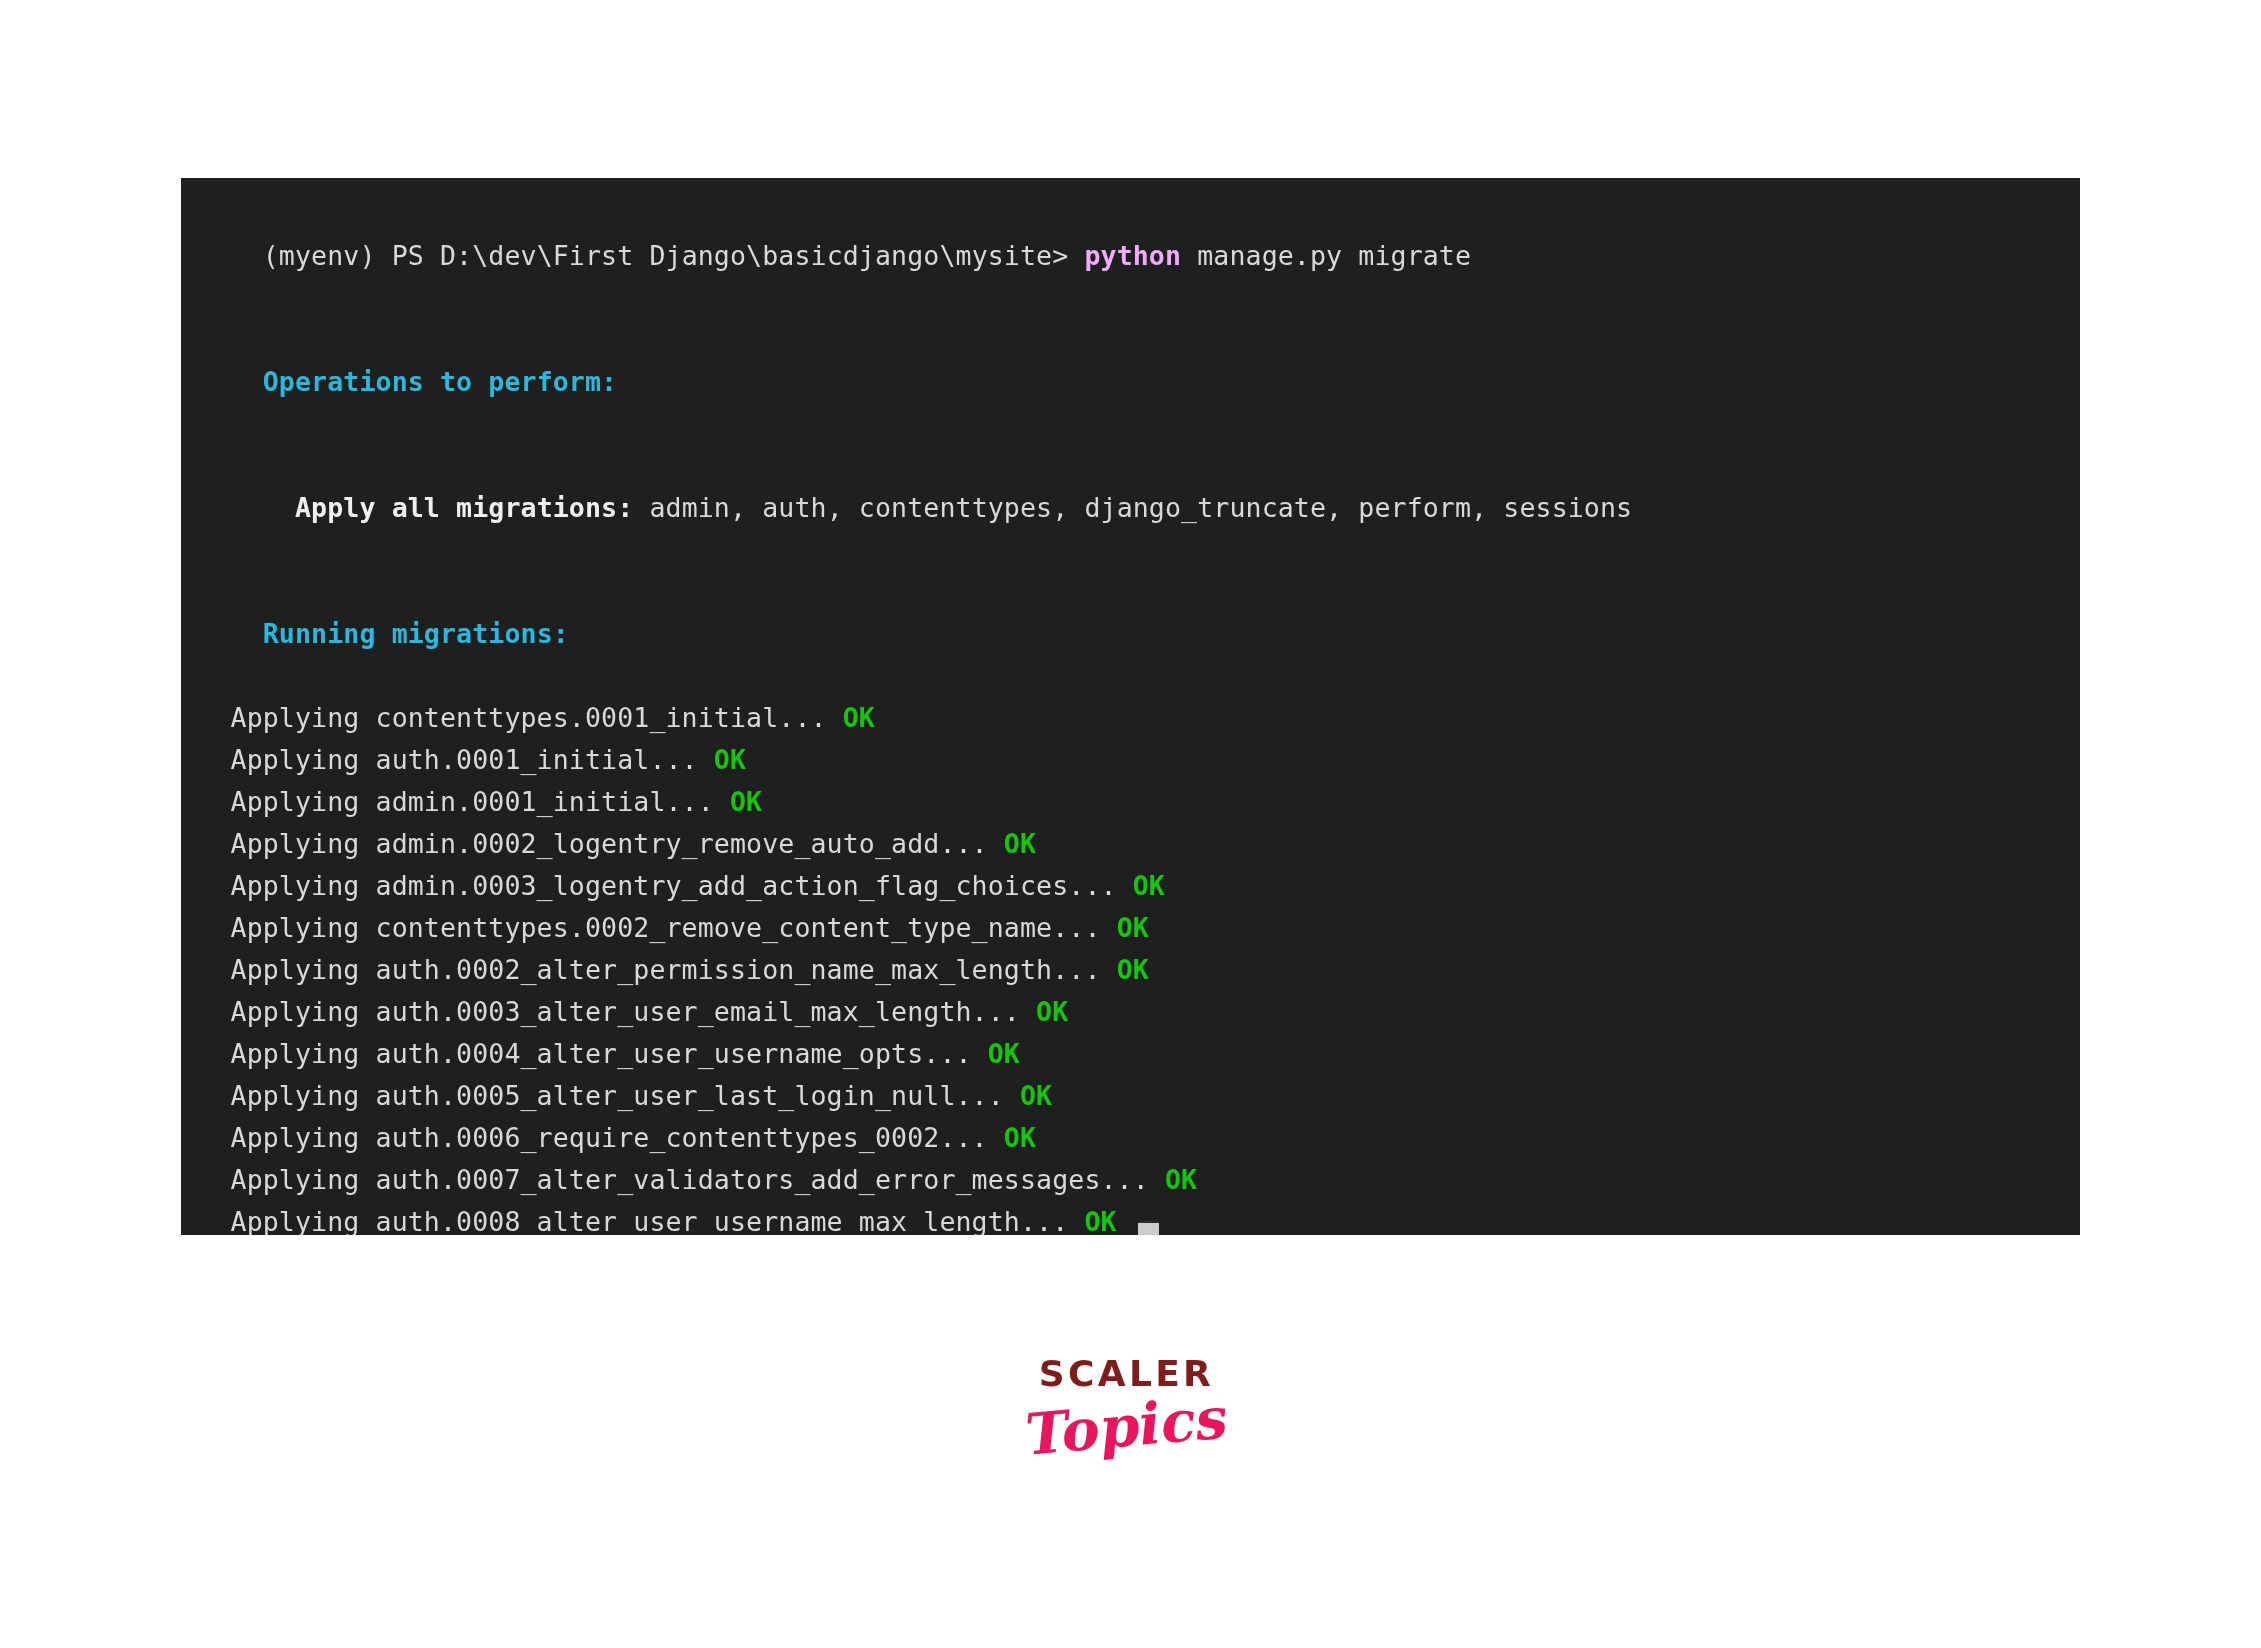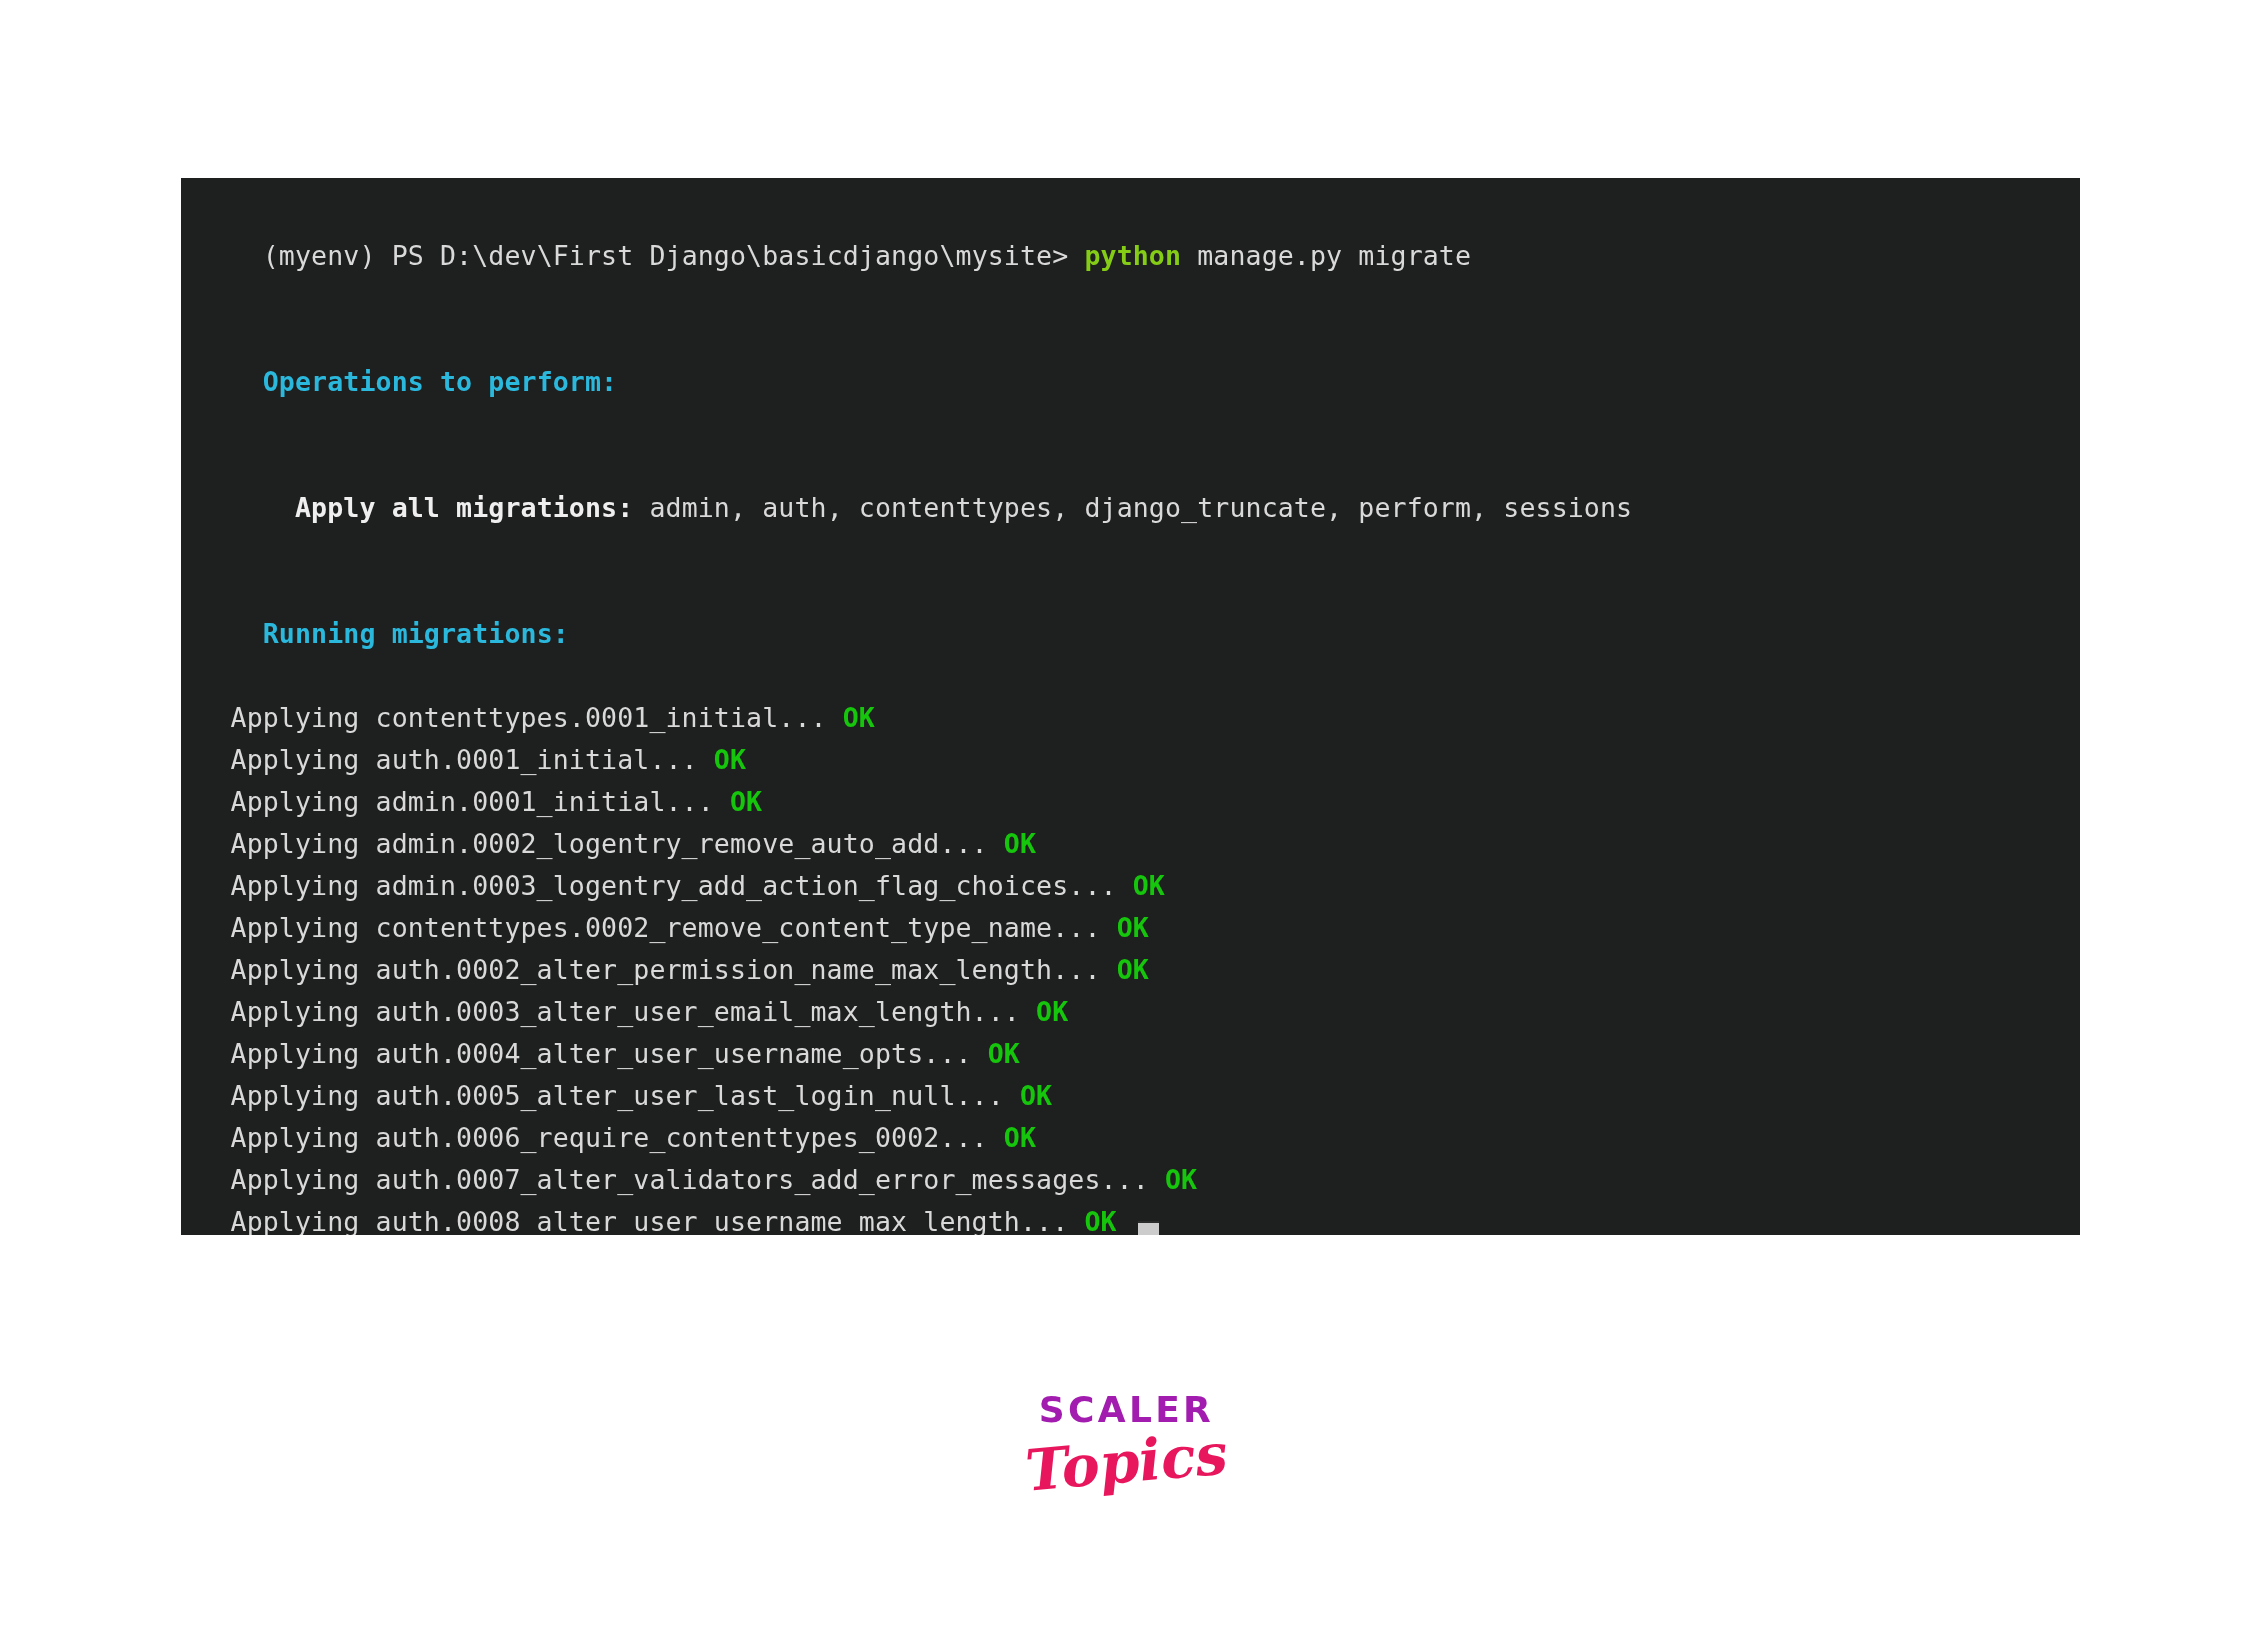--- a/index.html
+++ b/index.html
@@ -37,21 +37,21 @@
     color: #d8d8d8;
     letter-spacing: 0.1px;
     padding-left: 17.3px;
   }
 
   .seg { white-space: pre; }
 
   .c-default { color: #d9d9d9; }
   .c-white-bold { color: #efefef; font-weight: bold; margin-top: 12px; }
   .c-cyan { color: #2bb8dd; font-weight: bold; margin-top: 21px; }
-  .c-yellow { color: #84cc16; font-weight: bold; text-align: right; }
+  .c-yellow { color: #f0abfc; font-weight: bold; text-align: right; }
   .c-green { color: #16c60c; font-weight: bold; margin-top: 16px; }
 
   
   #cursor-block {
     position: absolute;
     left: 957px;
     top: 1043px;
     width: 20.6px;
     height: 25px;
     background: #cccccc;
@@ -66,24 +66,23 @@
     top: 1356px;
     width: 219px;
     height: 160px;
     text-align: center;
   }
   #logo-scaler {
     font-family: "DejaVu Sans", "Liberation Sans", sans-serif;
     font-weight: bold;
     font-size: 36px;
     letter-spacing: 3.3px;
-    color: #a21caf;
+    color: #7f1d1d;
     line-height: 1;
     display: block;
-    margin-top: 36px;
   }
   #logo-topics {
     font-family: "DejaVu Serif", "Liberation Serif", serif;
     font-style: italic;
     font-weight: bold;
     font-size: 57px;
     color: #e8175d;
     line-height: 1.05;
     display: block;
     margin-top: 4px;

